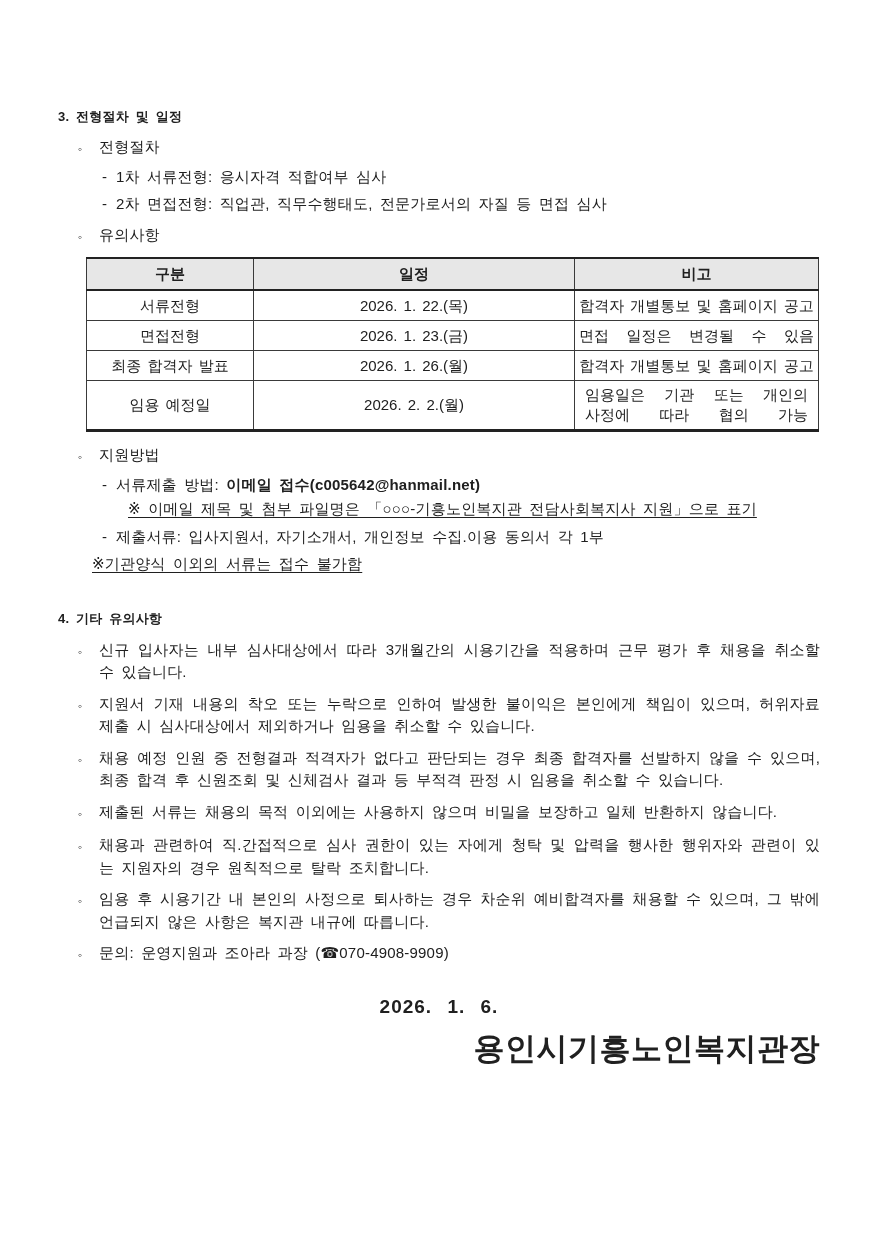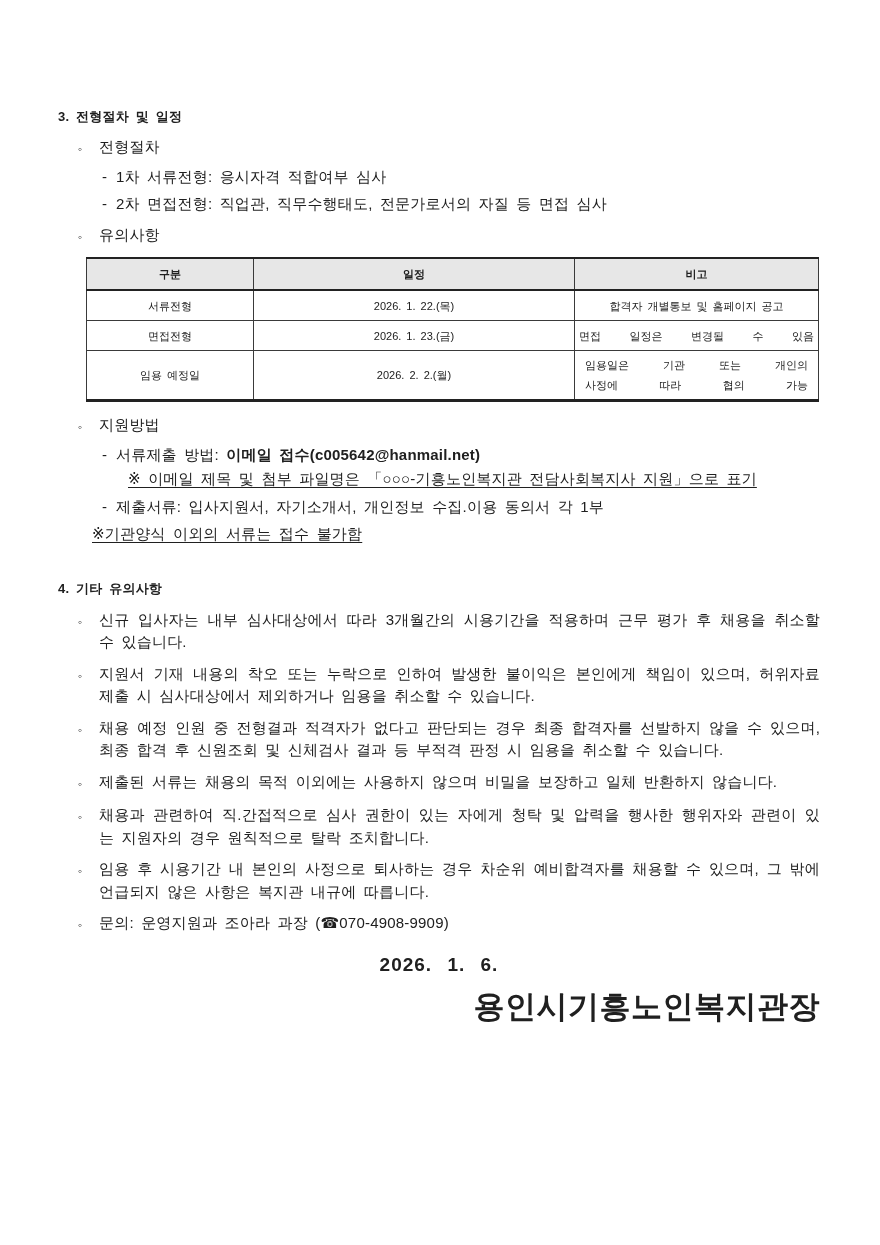--- a/index.html
+++ b/index.html
@@ -25,38 +25,38 @@
   .note-inner { display:inline; }
 
   table.sched {
     border-collapse:collapse; table-layout:fixed;
     width:732px; margin:9px 0 0 28px;
     word-spacing:2px; letter-spacing:0;
   }
   table.sched { border-top:2px solid #222; border-bottom:3px solid #222; }
   .sched th, .sched td {
     border:1px solid #3a3a3a; text-align:center; vertical-align:middle;
-    font-size:11px; padding:2px 4px; line-height:22px;
+    font-size:15px; padding:2px 4px; line-height:22px;
   }
   .sched thead th {
     background:#e7e7e7; font-weight:bold; height:26px;
     border-bottom:2px solid #222;
   }
   .sched tbody td { height:25px; }
   .sched tbody tr.tall td { height:44px; }
   .c-cat { width:167px; } .c-sch { width:321px; } .c-rem { width:244px; }
   .fill { text-align:justify; text-align-last:justify; padding:0 8px; }
   .fill-line { text-align:justify; text-align-last:justify; padding:0 6px; line-height:20px; }
 
   .mt12 { margin-top:12px; }
   .sec4-title { margin-top:32px; }
   .s4item { margin-top:9px; }
   .date {
     text-align:center; font-weight:bold; font-size:19px;
-    margin-top:17px; word-spacing:9px; letter-spacing:1px;
+    margin-top:29px; word-spacing:9px; letter-spacing:1px;
   }
   .signer {
     text-align:right; font-weight:bold; font-size:31px;
     margin-top:20px; letter-spacing:0.5px; word-spacing:0;
   }
 </style>
 </head>
 <body>
 
 <div class="page">
@@ -98,20 +98,25 @@
       <tbody>
         <tr>
           <td>서류전형</td>
           <td>2026. 1. 22.(목)</td>
           <td>합격자 개별통보 및 홈페이지 공고</td>
         </tr>
         <tr>
           <td>면접전형</td>
           <td>2026. 1. 23.(금)</td>
           <td class="fill">면접 일정은 변경될 수 있음</td>
+        </tr>
+        <tr>
+          <td>최종 합격자 발표</td>
+          <td>2026. 1. 26.(월)</td>
+          <td>합격자 개별통보 및 홈페이지 공고</td>
         </tr>
         <tr class="tall">
           <td>임용 예정일</td>
           <td>2026. 2. 2.(월)</td>
           <td>
             <div class="fill-line">임용일은 기관 또는 개인의</div>
             <div class="fill-line">사정에 따라 협의 가능</div>
           </td>
         </tr>
       </tbody>

